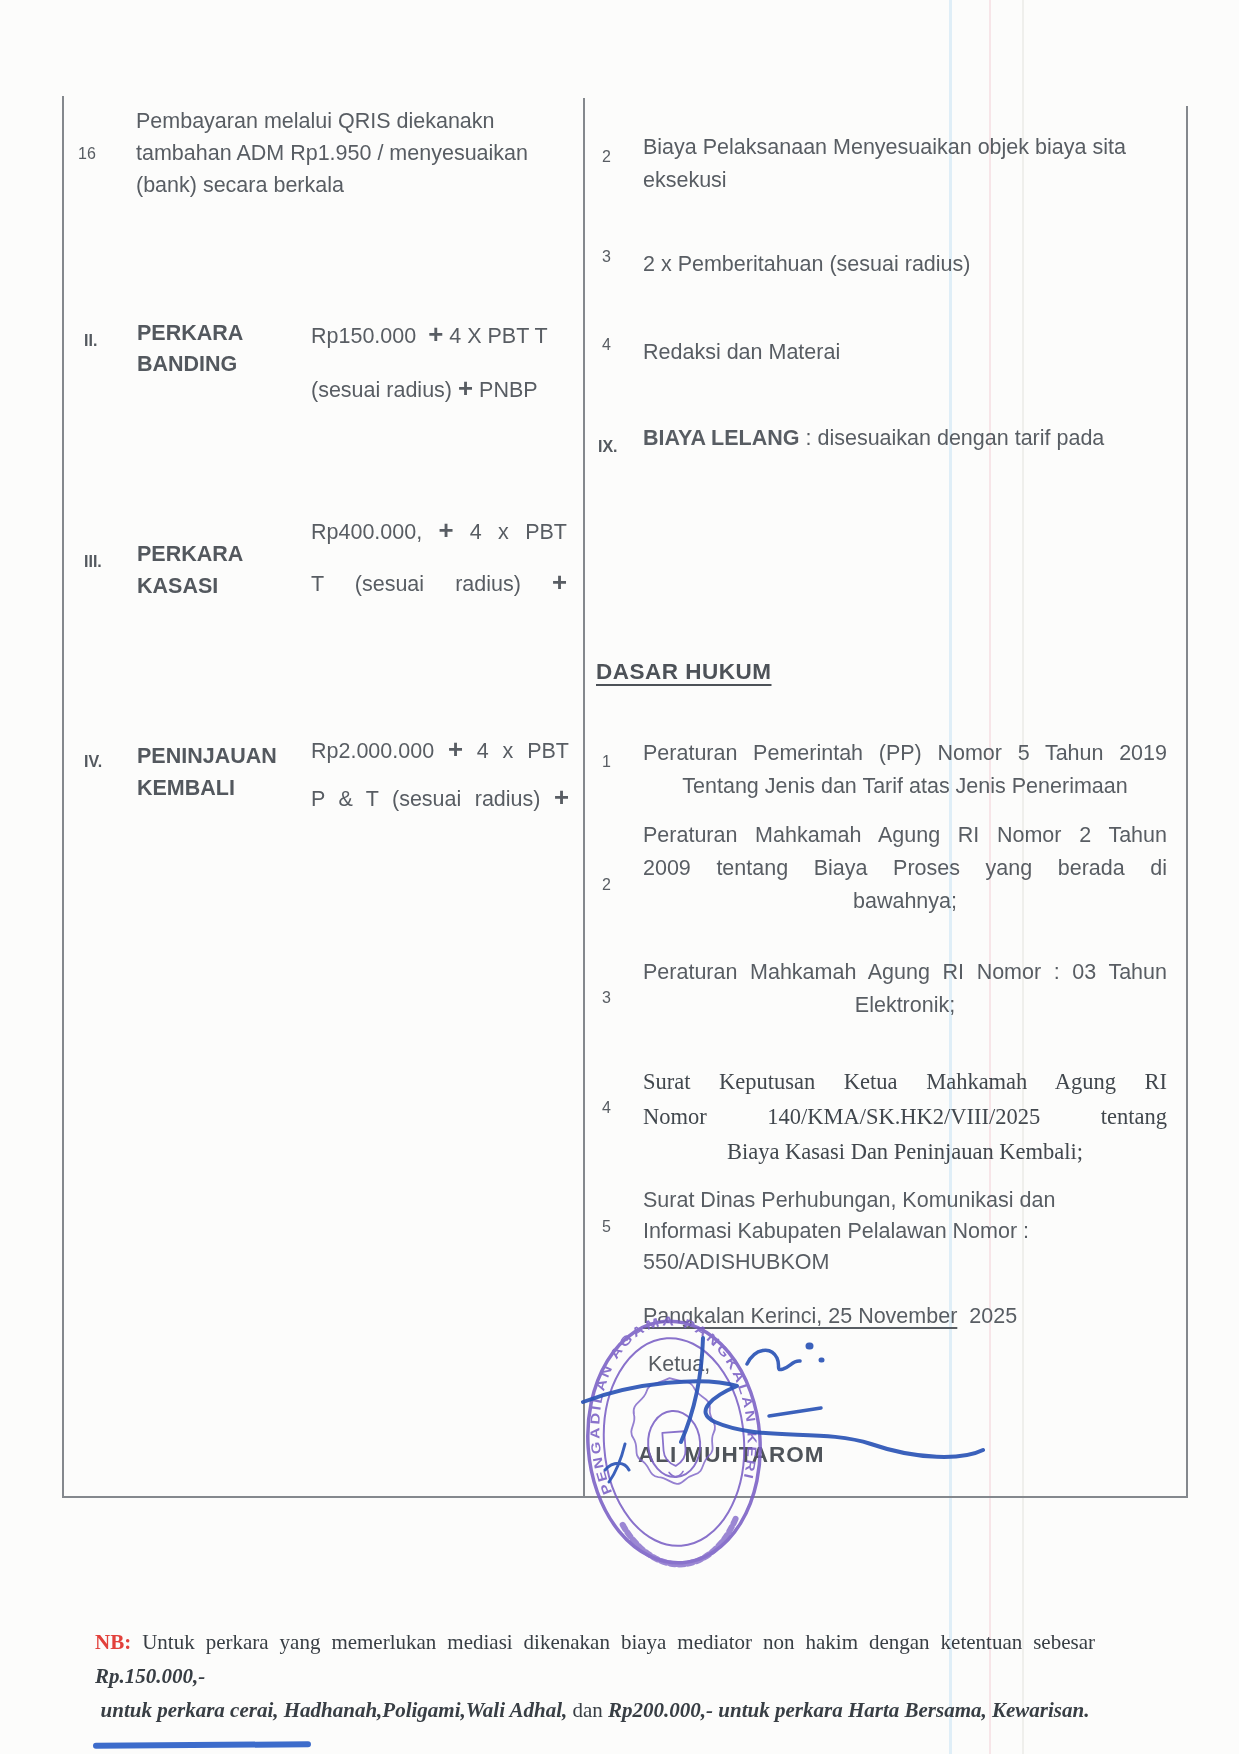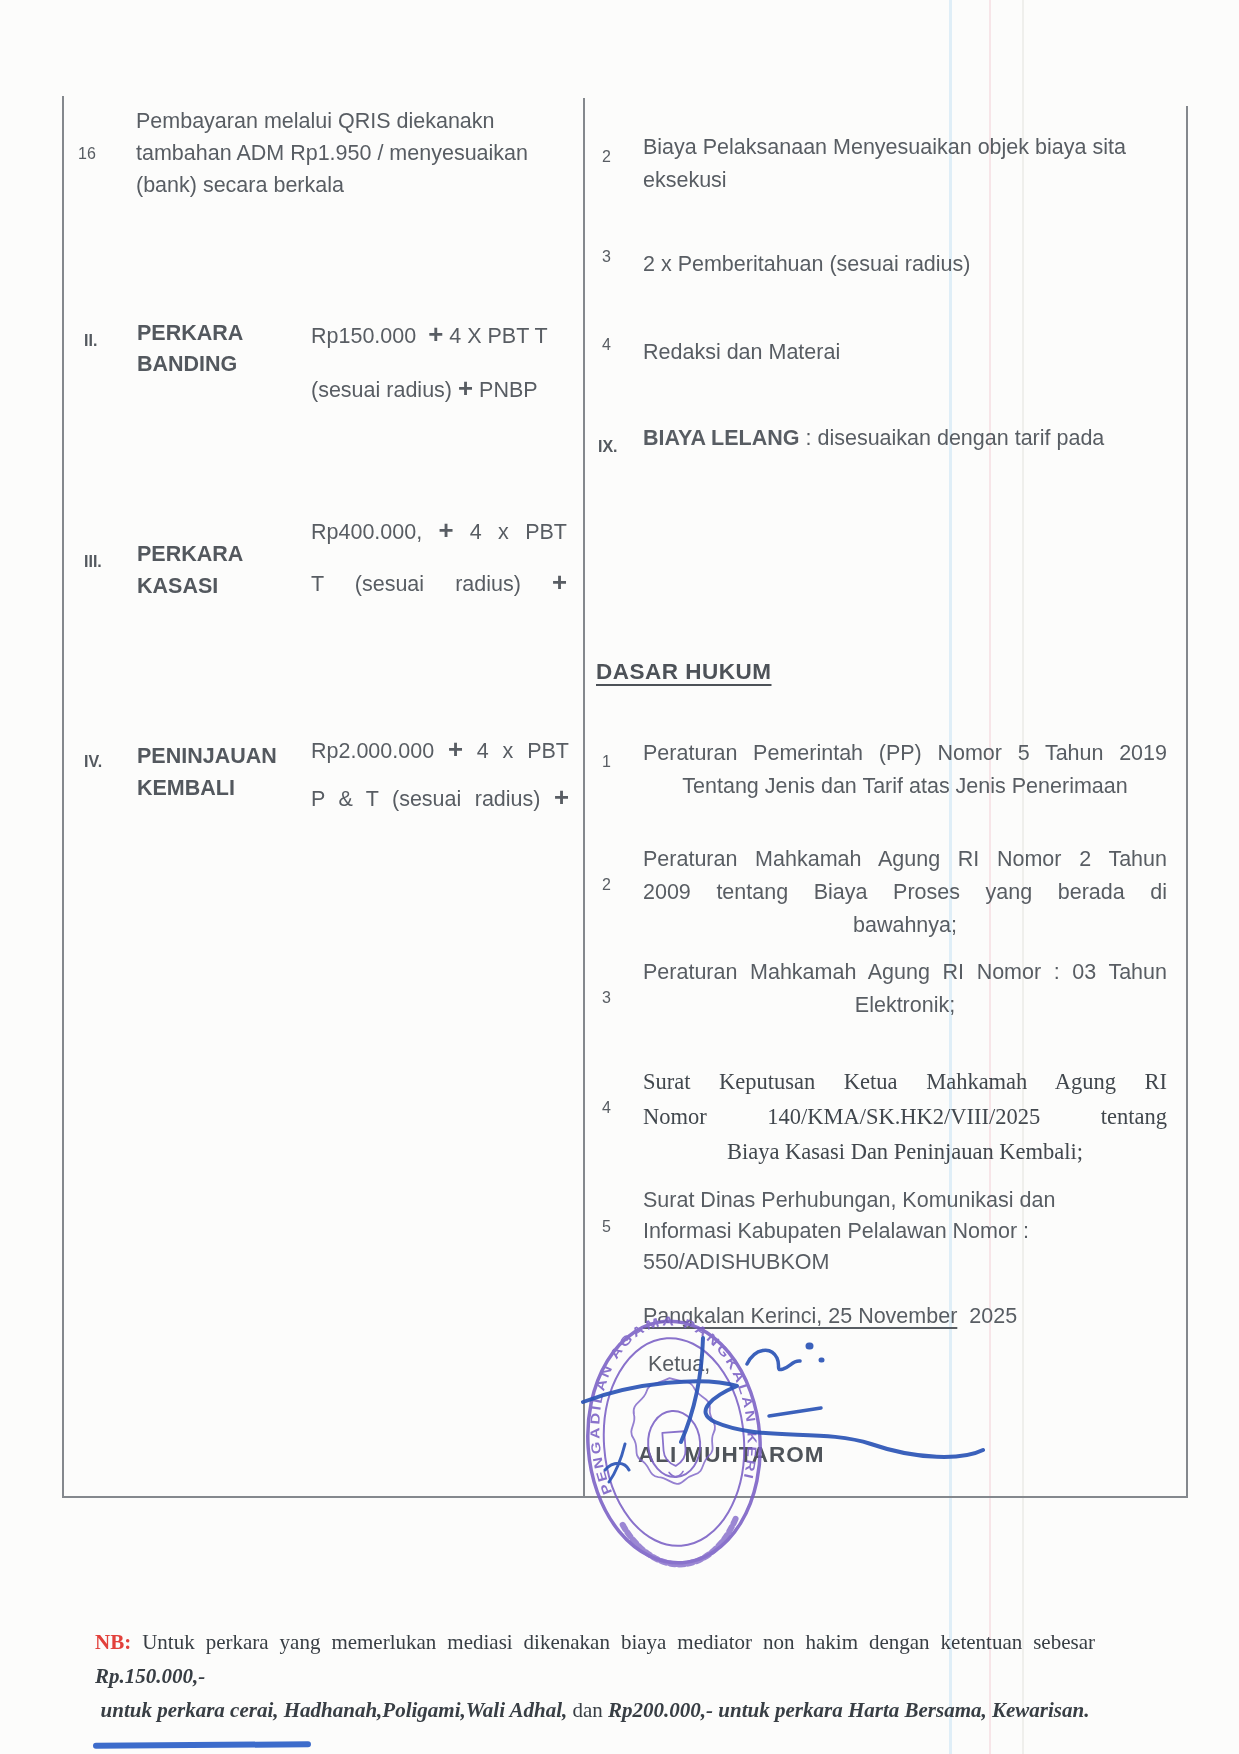--- a/index.html
+++ b/index.html
@@ -109,21 +109,21 @@
 
   <div class="heading" style="left:596px;top:659px;">DASAR HUKUM</div>
 
   <div class="num" style="left:602px;top:753px;">1</div>
   <div class="blk just" style="left:643px;top:737px;width:524px;line-height:33px;">
       <div class="line">Peraturan Pemerintah (PP) Nomor 5 Tahun 2019</div>
       <div class="line">Tentang Jenis dan Tarif atas Jenis Penerimaan</div>
     </div>
 
   <div class="num" style="left:602px;top:876px;">2</div>
-  <div class="blk just" style="left:643px;top:843px;width:524px;line-height:33px;">
+  <div class="blk just" style="left:643px;top:819px;width:524px;line-height:33px;">
       <div class="line">Peraturan Mahkamah Agung RI Nomor 2 Tahun</div>
       <div class="line">2009 tentang Biaya  Proses yang berada di</div>
       <div class="line">bawahnya;</div>
     </div>
 
   <div class="num" style="left:602px;top:989px;">3</div>
   <div class="blk just" style="left:643px;top:956px;width:524px;line-height:33px;">
       <div class="line">Peraturan Mahkamah Agung RI Nomor : 03 Tahun</div>
       <div class="line">Elektronik;</div>
     </div>

